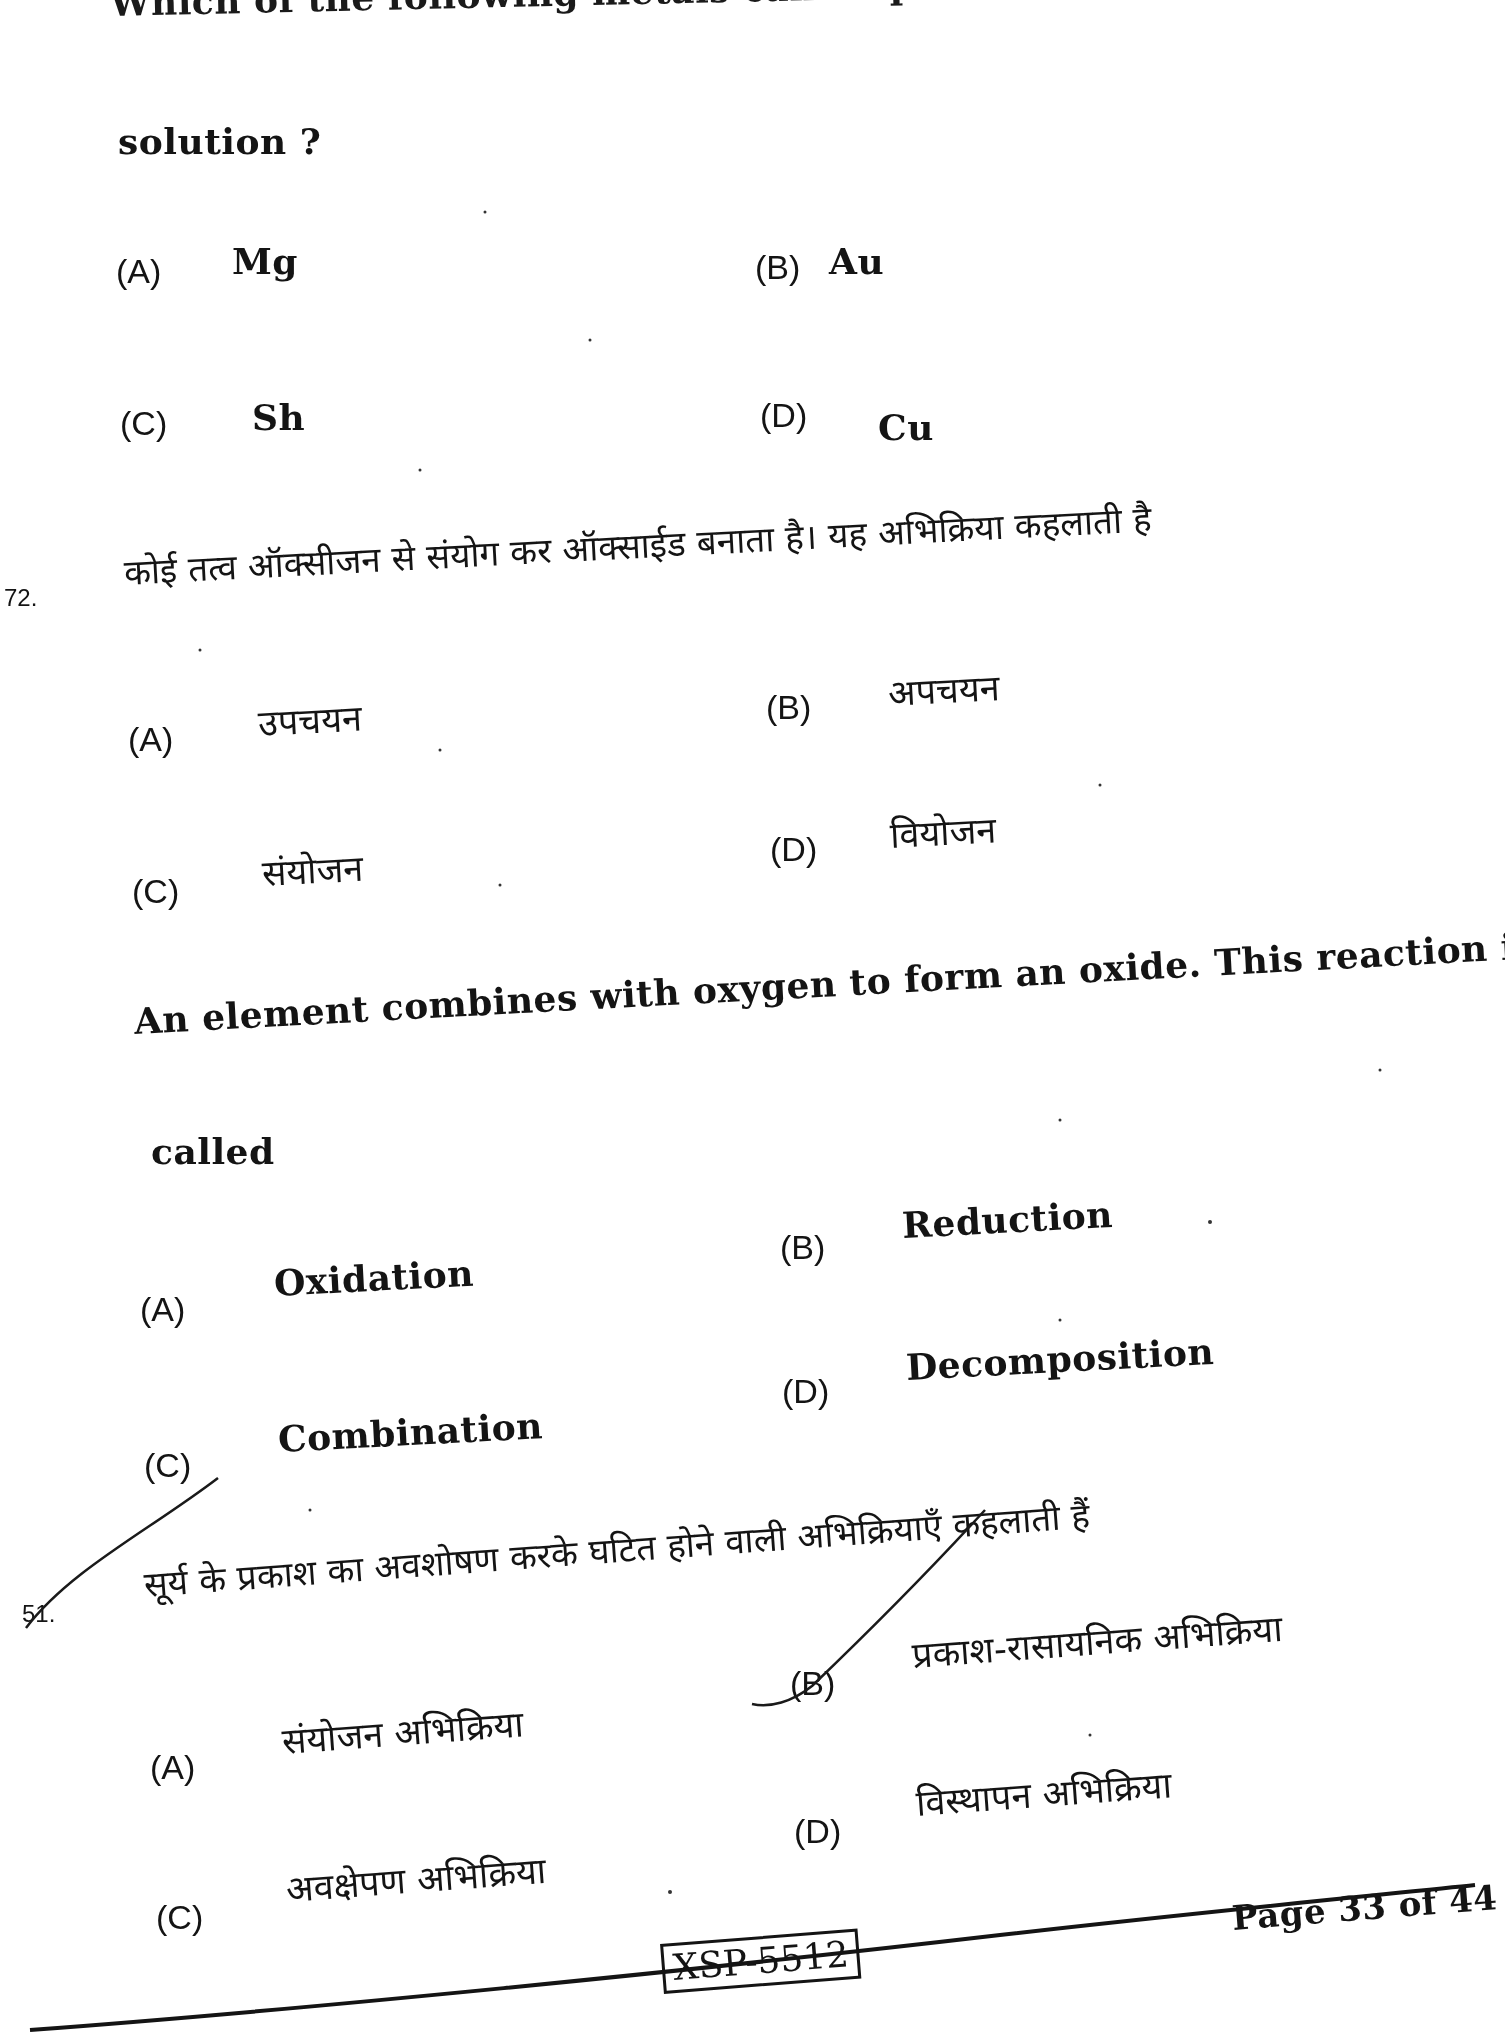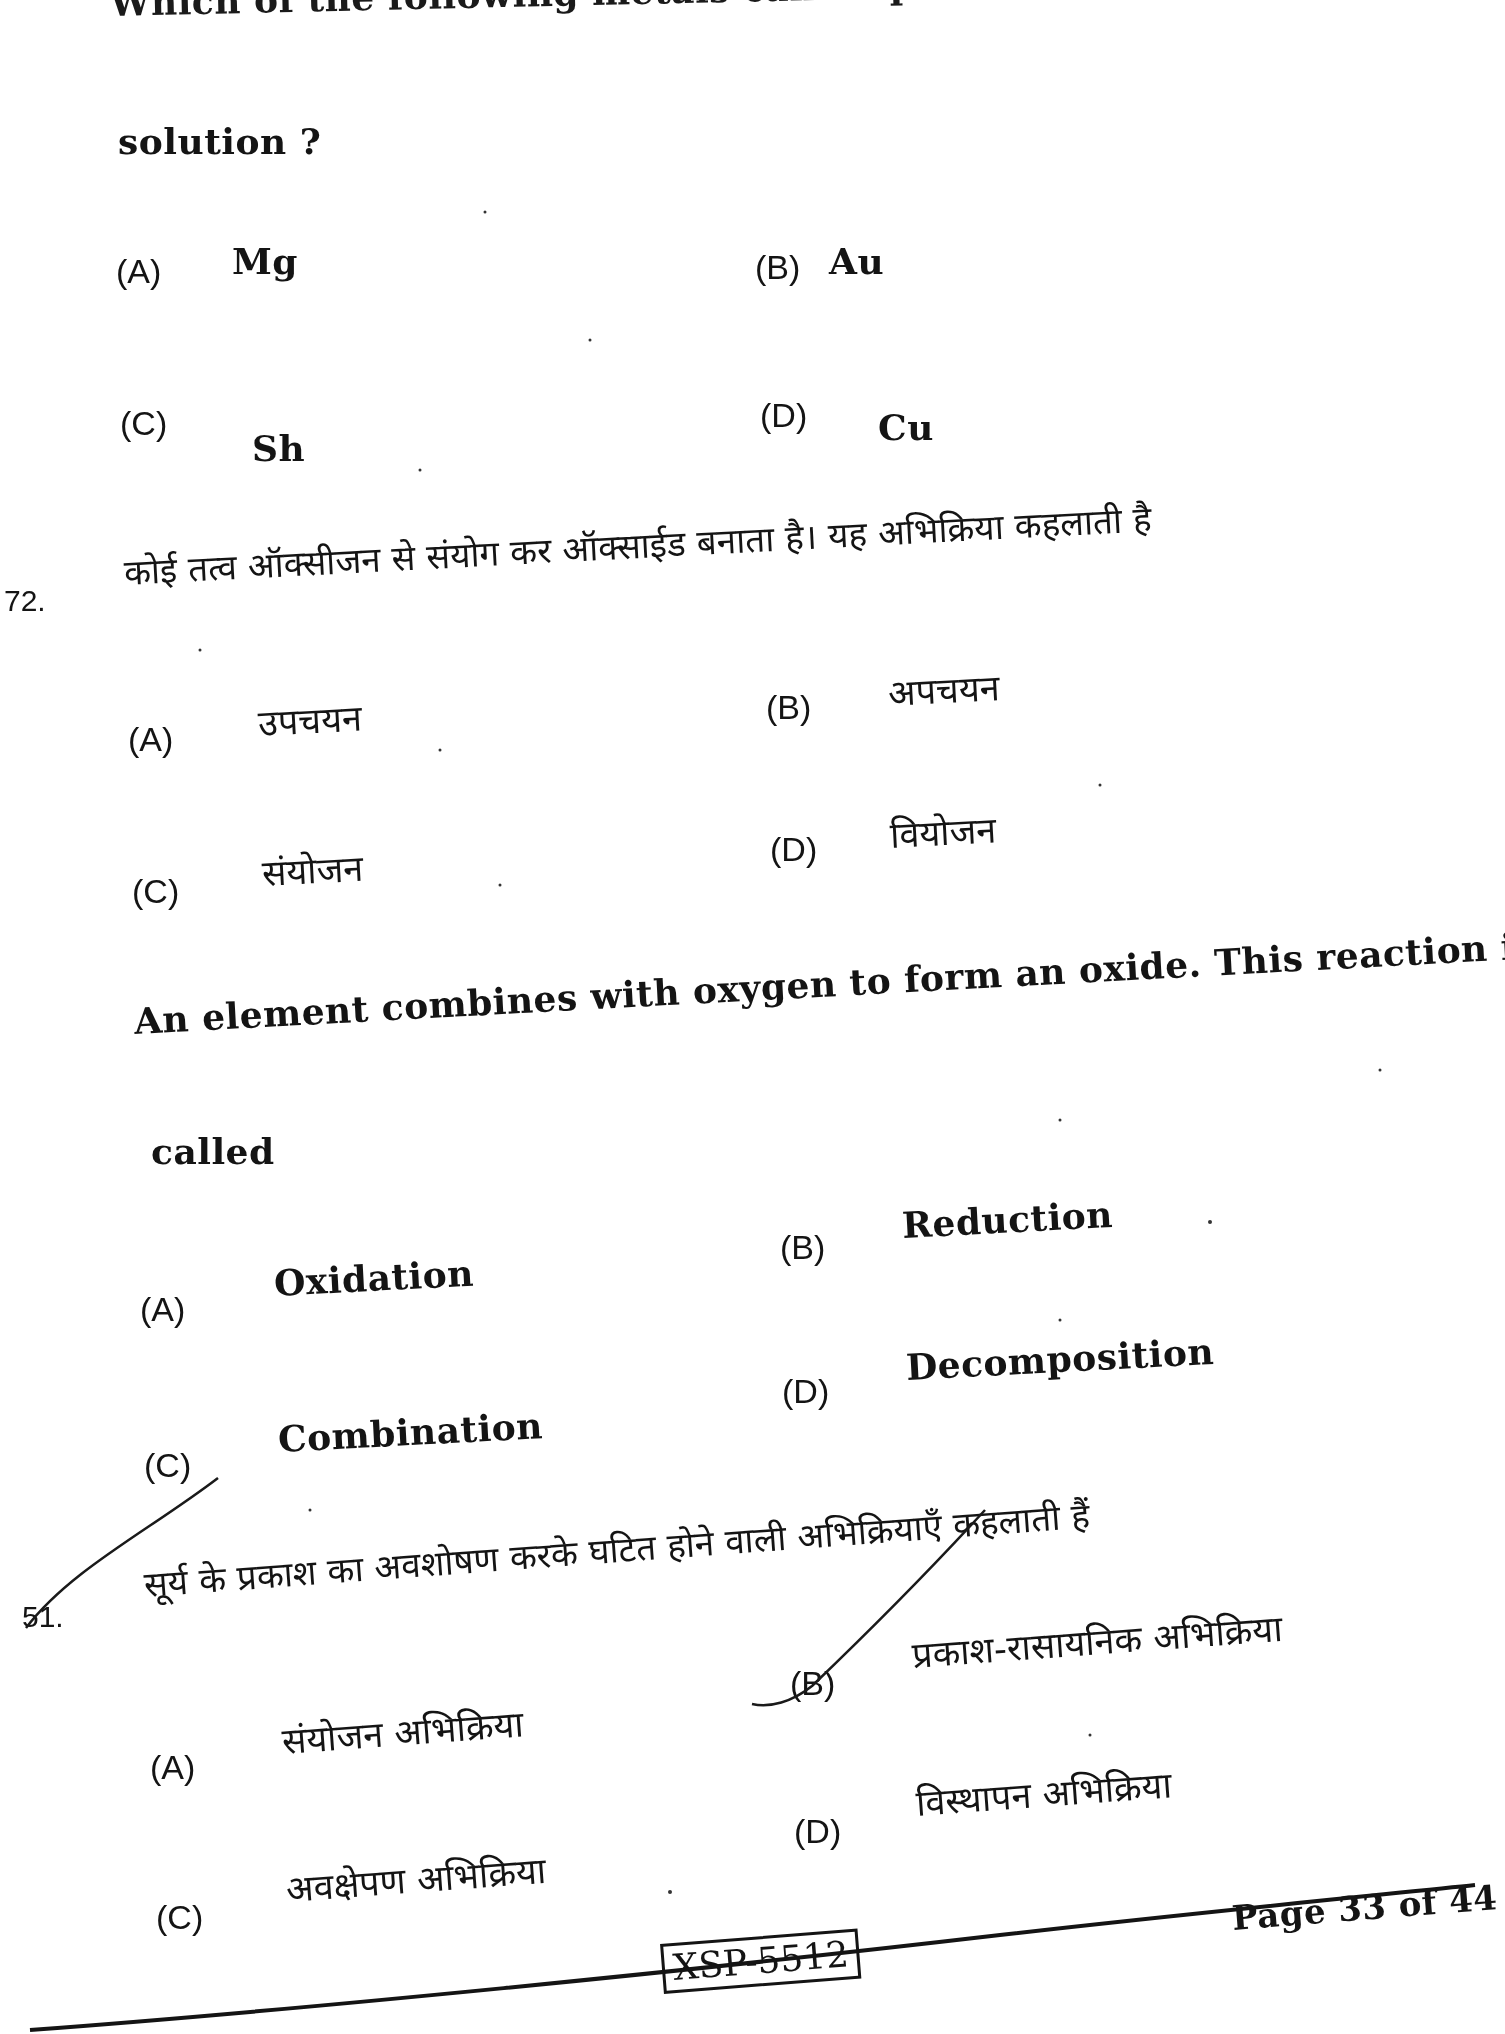--- a/index.html
+++ b/index.html
@@ -5,39 +5,39 @@
     html, body { margin: 0; padding: 0; }
     body {
       width: 1505px; height: 2034px; position: relative; overflow: hidden;
       background: #ffffff; color: #141414;
       font-family: "DejaVu Serif", "Liberation Serif", serif;
     }
     .abs { position: absolute; white-space: nowrap; transform-origin: left center; }
     .en { font-family: "DejaVu Serif", serif; font-size: 36px; font-weight: bold; letter-spacing: 0.5px; }
     .hi { font-family: "DejaVu Sans", "Liberation Sans", sans-serif; font-size: 36px; }
     .lbl { font-family: "Liberation Sans", "DejaVu Sans", sans-serif; font-size: 34px; }
-    .qnum { font-family: "Liberation Sans", "DejaVu Sans", sans-serif; font-size: 30px; }
+    .qnum { font-family: "Liberation Sans", "DejaVu Sans", sans-serif; font-size: 24px; }
     .code-box {
       border: 3px solid #141414; padding: 0 8px; font-family: "DejaVu Serif", serif;
       font-size: 36px; line-height: 44px;
     }
     svg.marks { position: absolute; left: 0; top: 0; pointer-events: none; }
   </style>
 </head>
 <body>
 
 <div class="abs en" style="left:110px; top:-18px; transform: rotate(-1.3deg); color:#1a1a1a;">Which of the following metals can displace zinc from zinc sulphate</div>
 <div class="abs en" style="left:118px; top:88px;margin-top:32px;">solution ?</div>
 
 <div class="abs lbl" style="left:116px; top:252px;">(A)</div>
 <div class="abs en" style="left:232px; top:240px;">Mg</div>
 <div class="abs lbl" style="left:755px; top:248px;">(B)</div>
 <div class="abs en" style="left:829px; top:240px;">Au</div>
 <div class="abs lbl" style="left:120px; top:404px;">(C)</div>
-<div class="abs en" style="left:252px; top:396px;margin-top:31px;">Sh</div>
+<div class="abs en" style="left:252px; top:396px;">Sh</div>
 <div class="abs lbl" style="left:760px; top:396px;">(D)</div>
 <div class="abs en" style="left:878px; top:406px;">Cu</div>
 
 <div class="abs qnum" style="left:4px; top:584px;">72.</div>
 <div class="abs hi" style="left:124px; top:548px; transform: rotate(-3deg); font-size:35px;">कोई तत्व ऑक्सीजन से संयोग कर ऑक्साईड बनाता है। यह अभिक्रिया कहलाती है</div>
 
 <div class="abs lbl" style="left:128px; top:720px;">(A)</div>
 <div class="abs hi" style="left:258px; top:698px; transform: rotate(-3deg);">उपचयन</div>
 <div class="abs lbl" style="left:766px; top:688px;">(B)</div>
 <div class="abs hi" style="left:888px; top:668px; transform: rotate(-3deg);">अपचयन</div>

